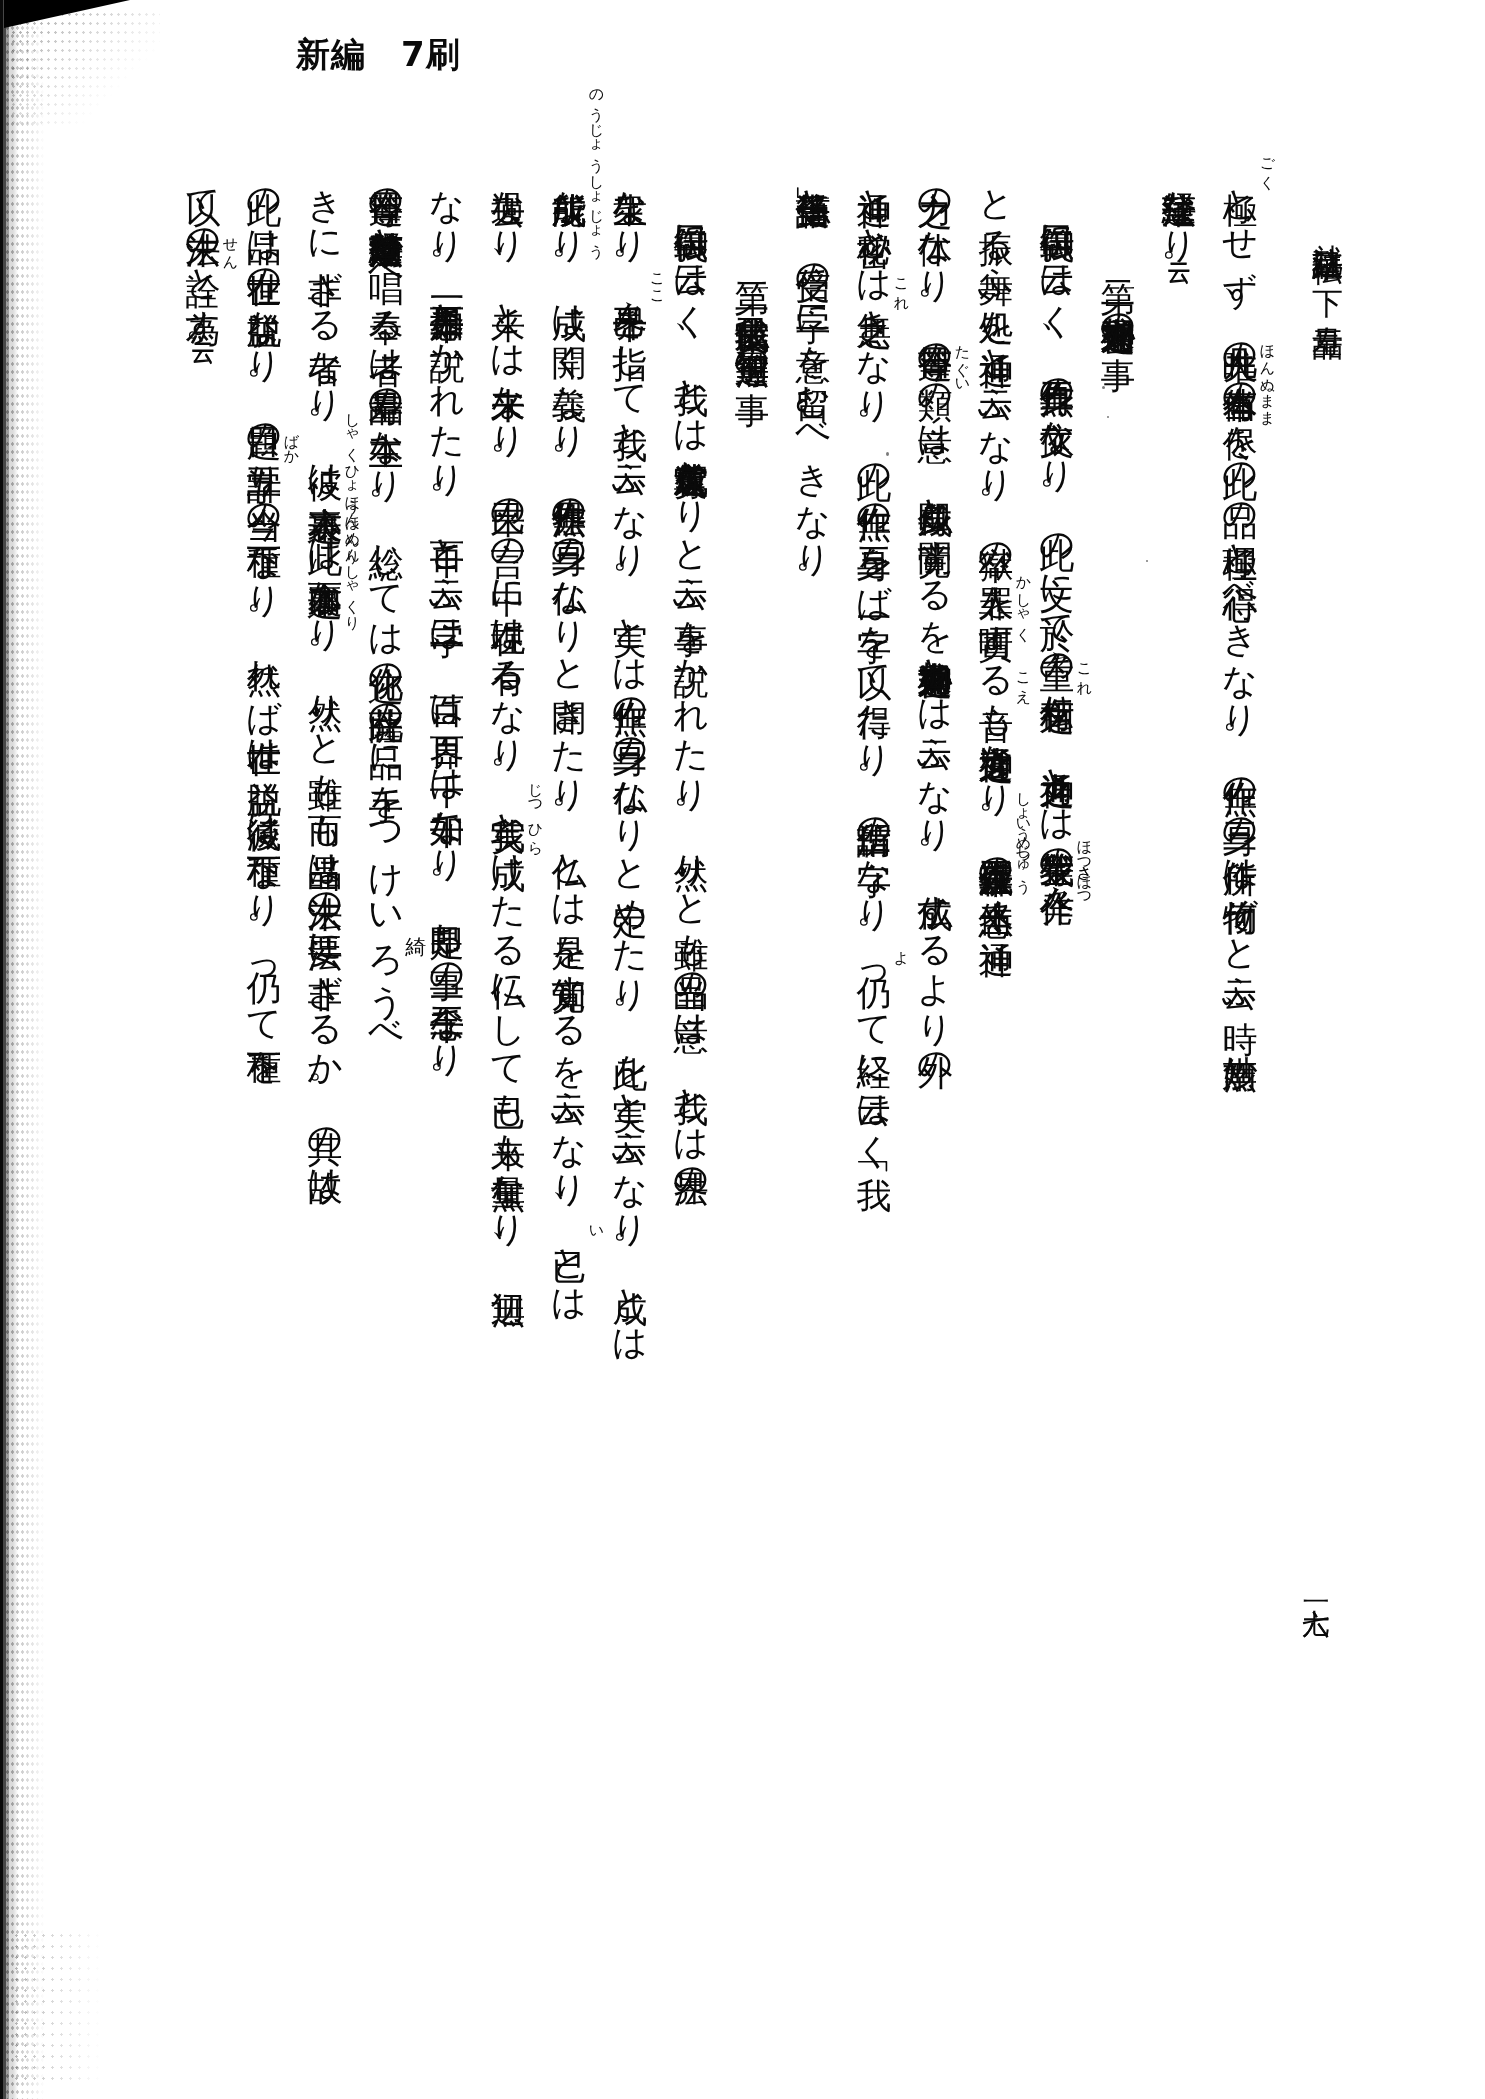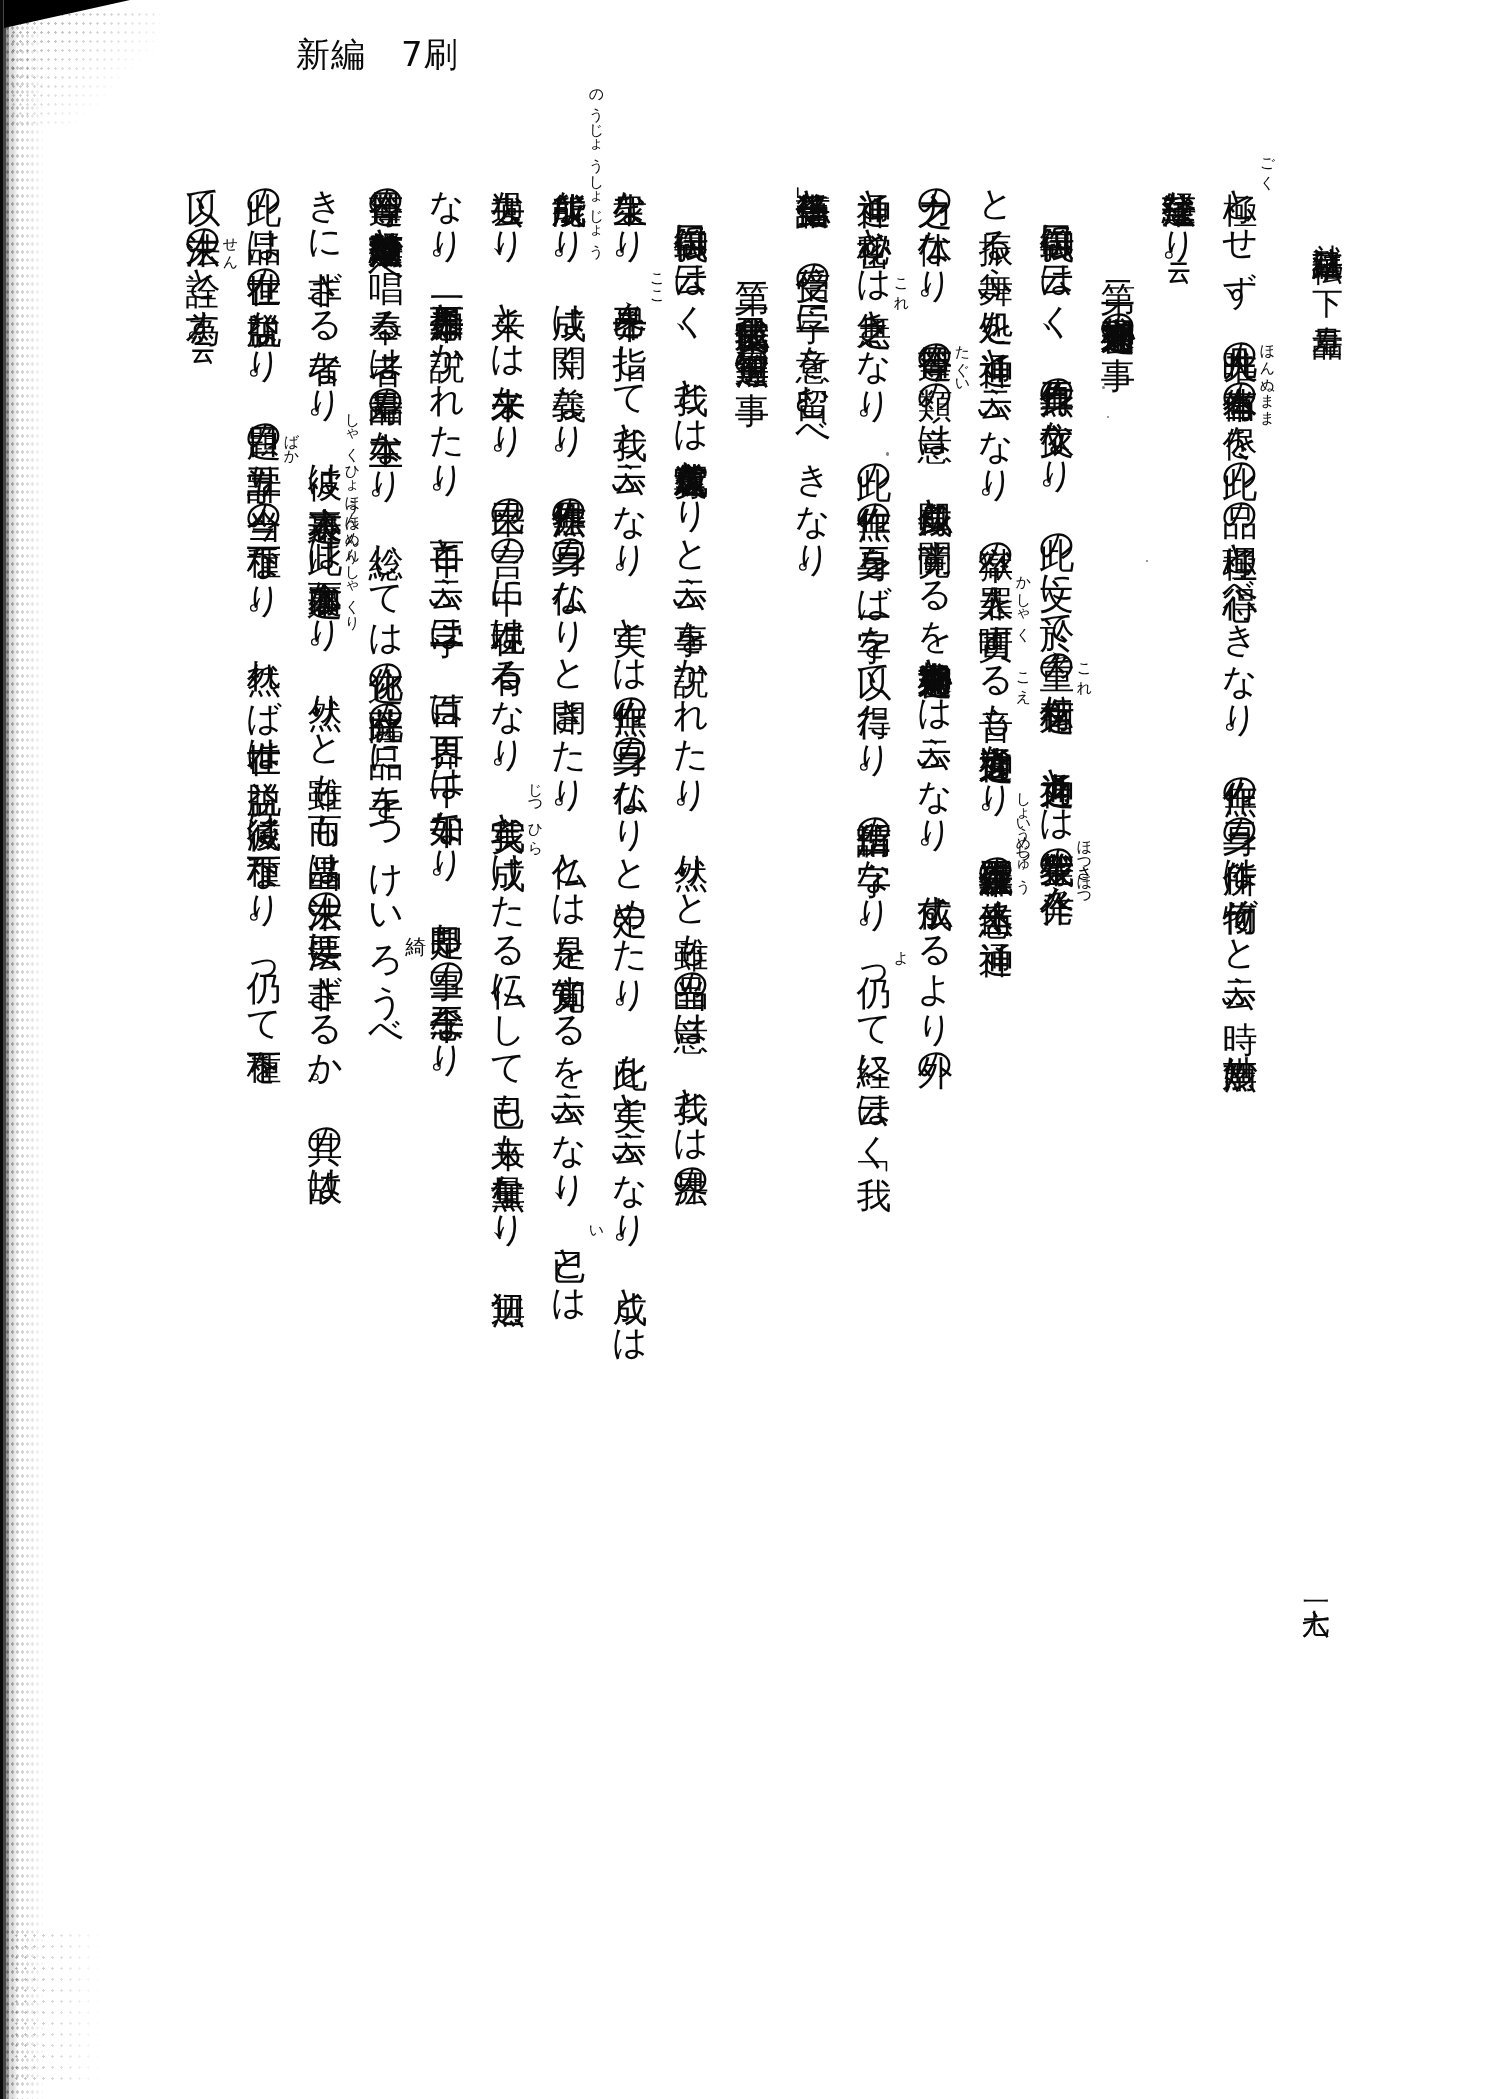--- a/index.html
+++ b/index.html
@@ -48,21 +48,21 @@
     background-size:9px 11px;
     -webkit-mask-image:linear-gradient(to right,#000,transparent);
     mask-image:linear-gradient(to right,#000,transparent);
     opacity:.45;
   }
   .speck{position:absolute;background:#333;border-radius:50%;opacity:.65;}
   
   .print-note{
     position:absolute;left:296px;top:32px;
     font-family:"DejaVu Sans","Liberation Sans",sans-serif;
-    font-weight:normal;font-size:34px;letter-spacing:1px;
+    font-weight:bold;font-size:34px;letter-spacing:1px;
   }
   
   .running-title{
     position:absolute;right:142px;top:220px;
     writing-mode:vertical-rl;
     font-size:31px;line-height:1;letter-spacing:2px;
   }
   .page-number{
     position:absolute;right:155px;top:1588px;
     writing-mode:vertical-rl;

